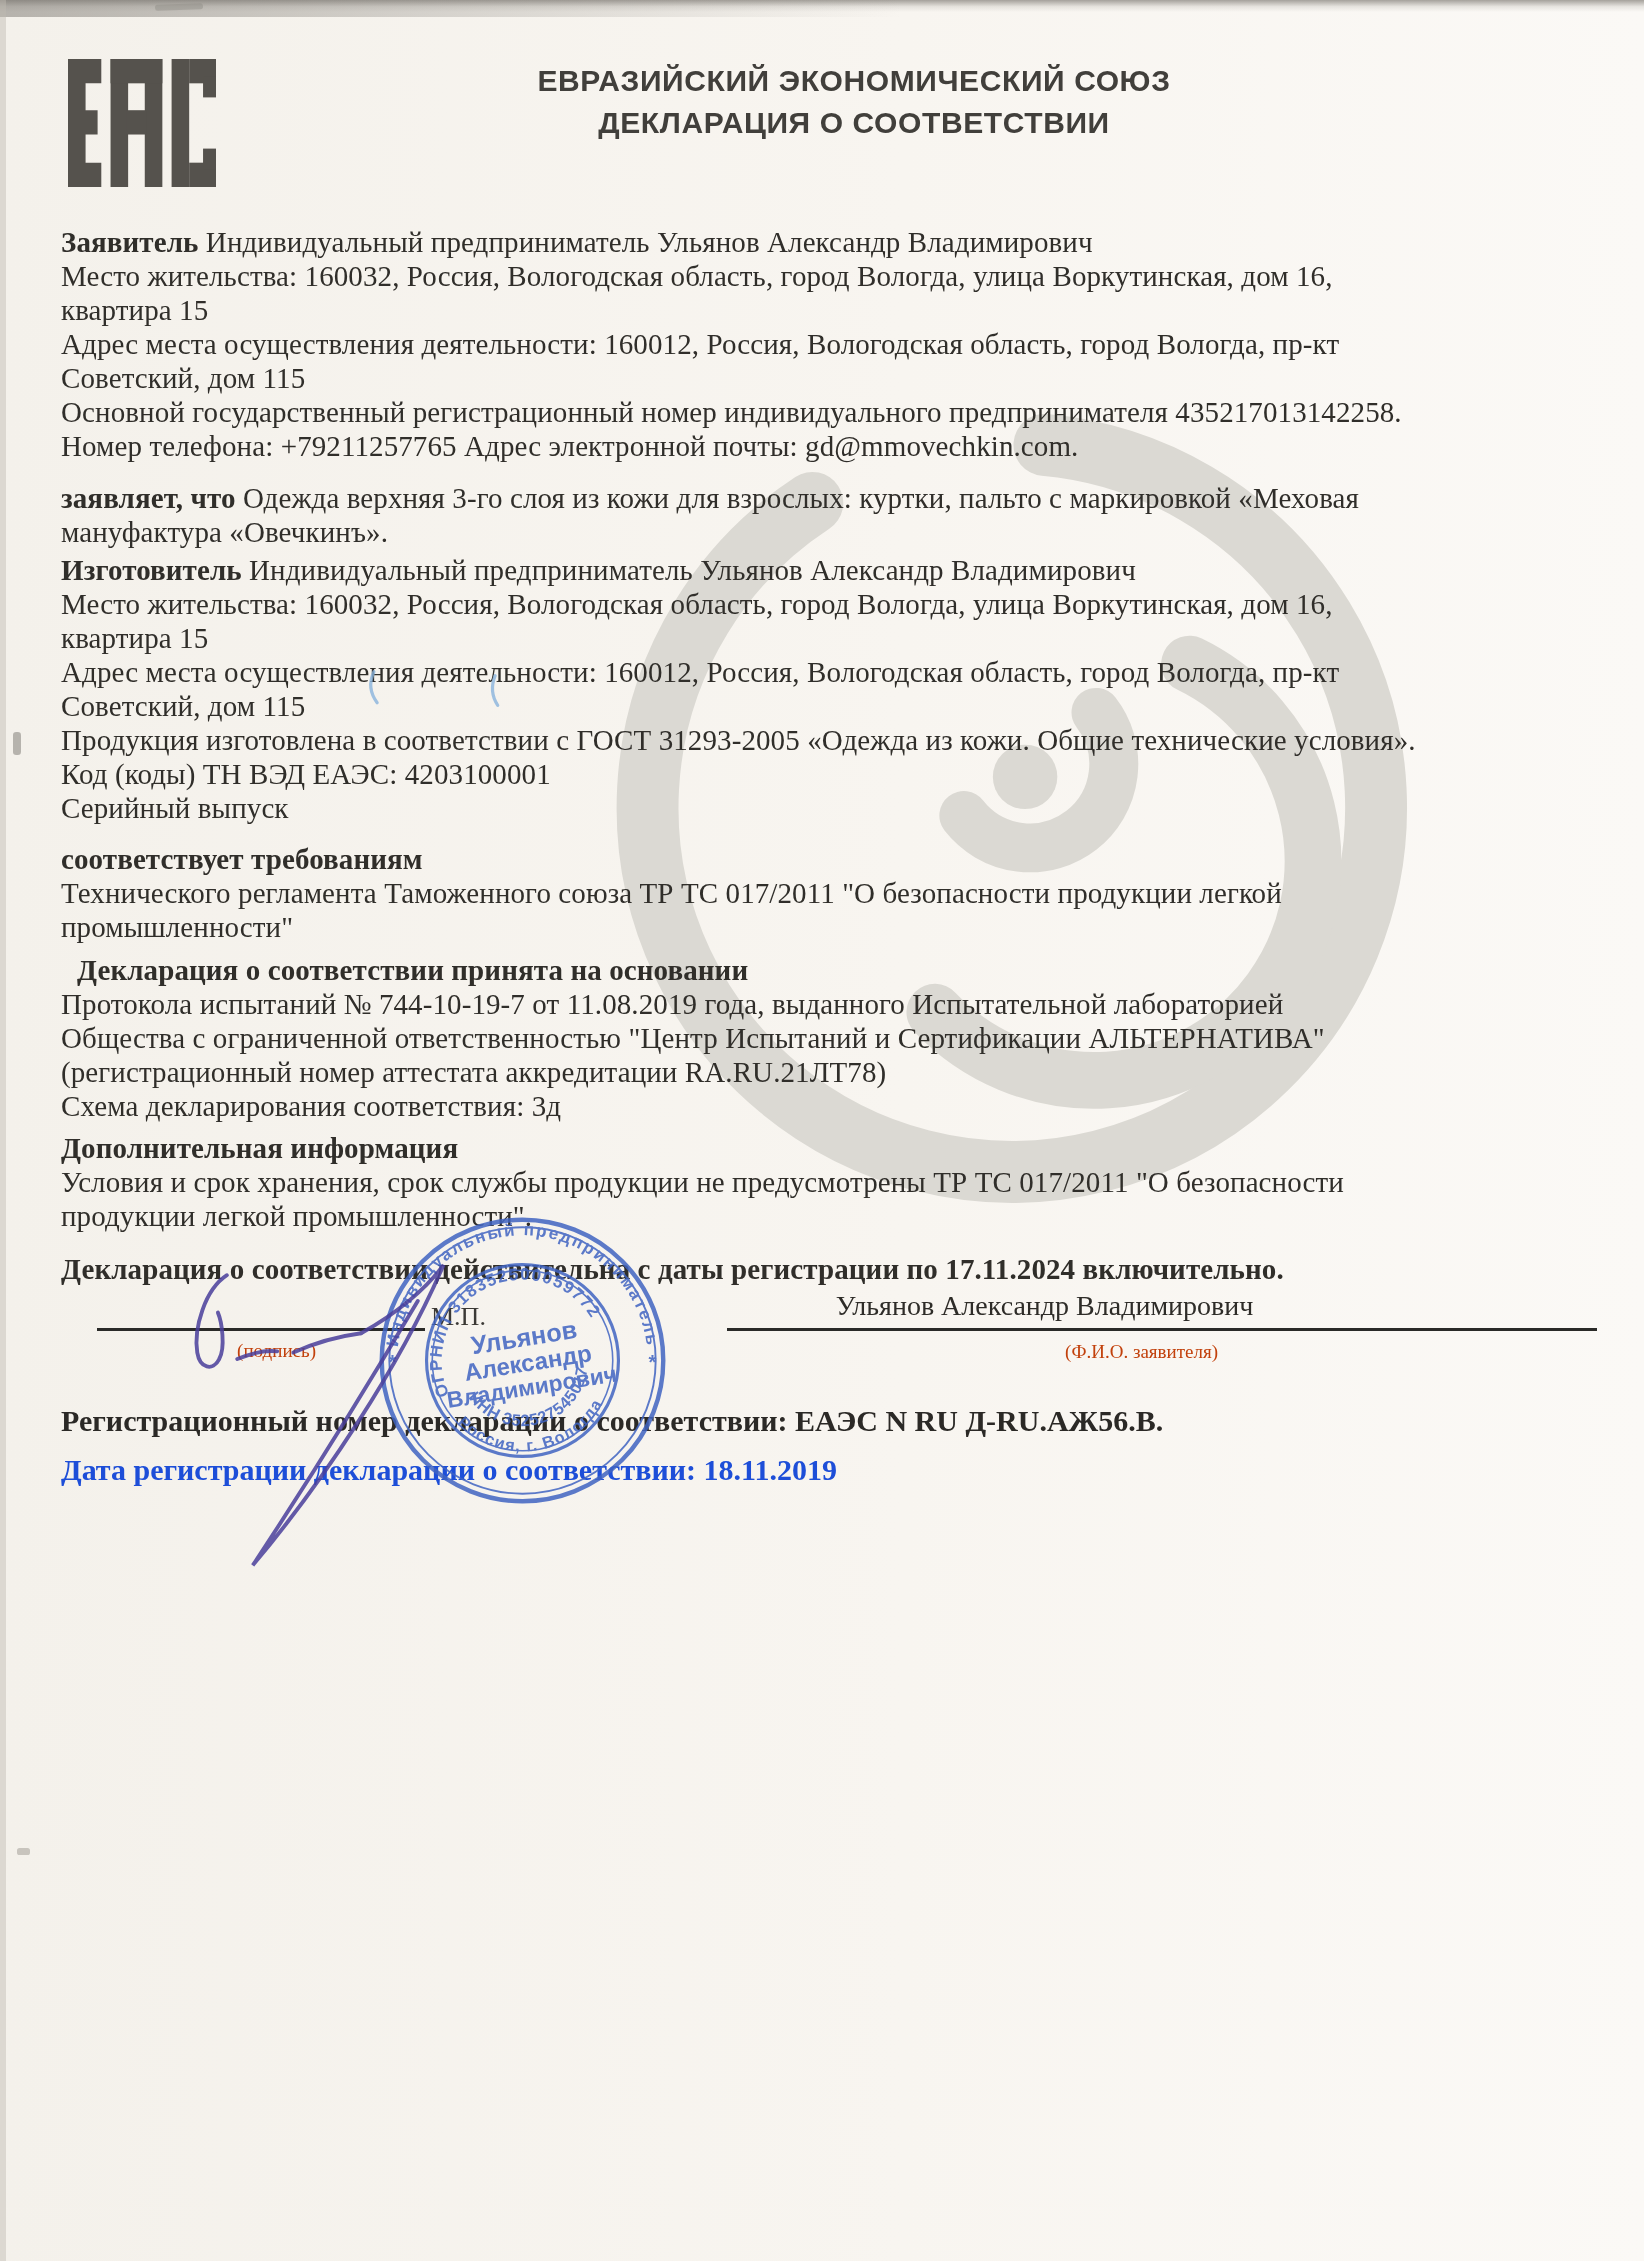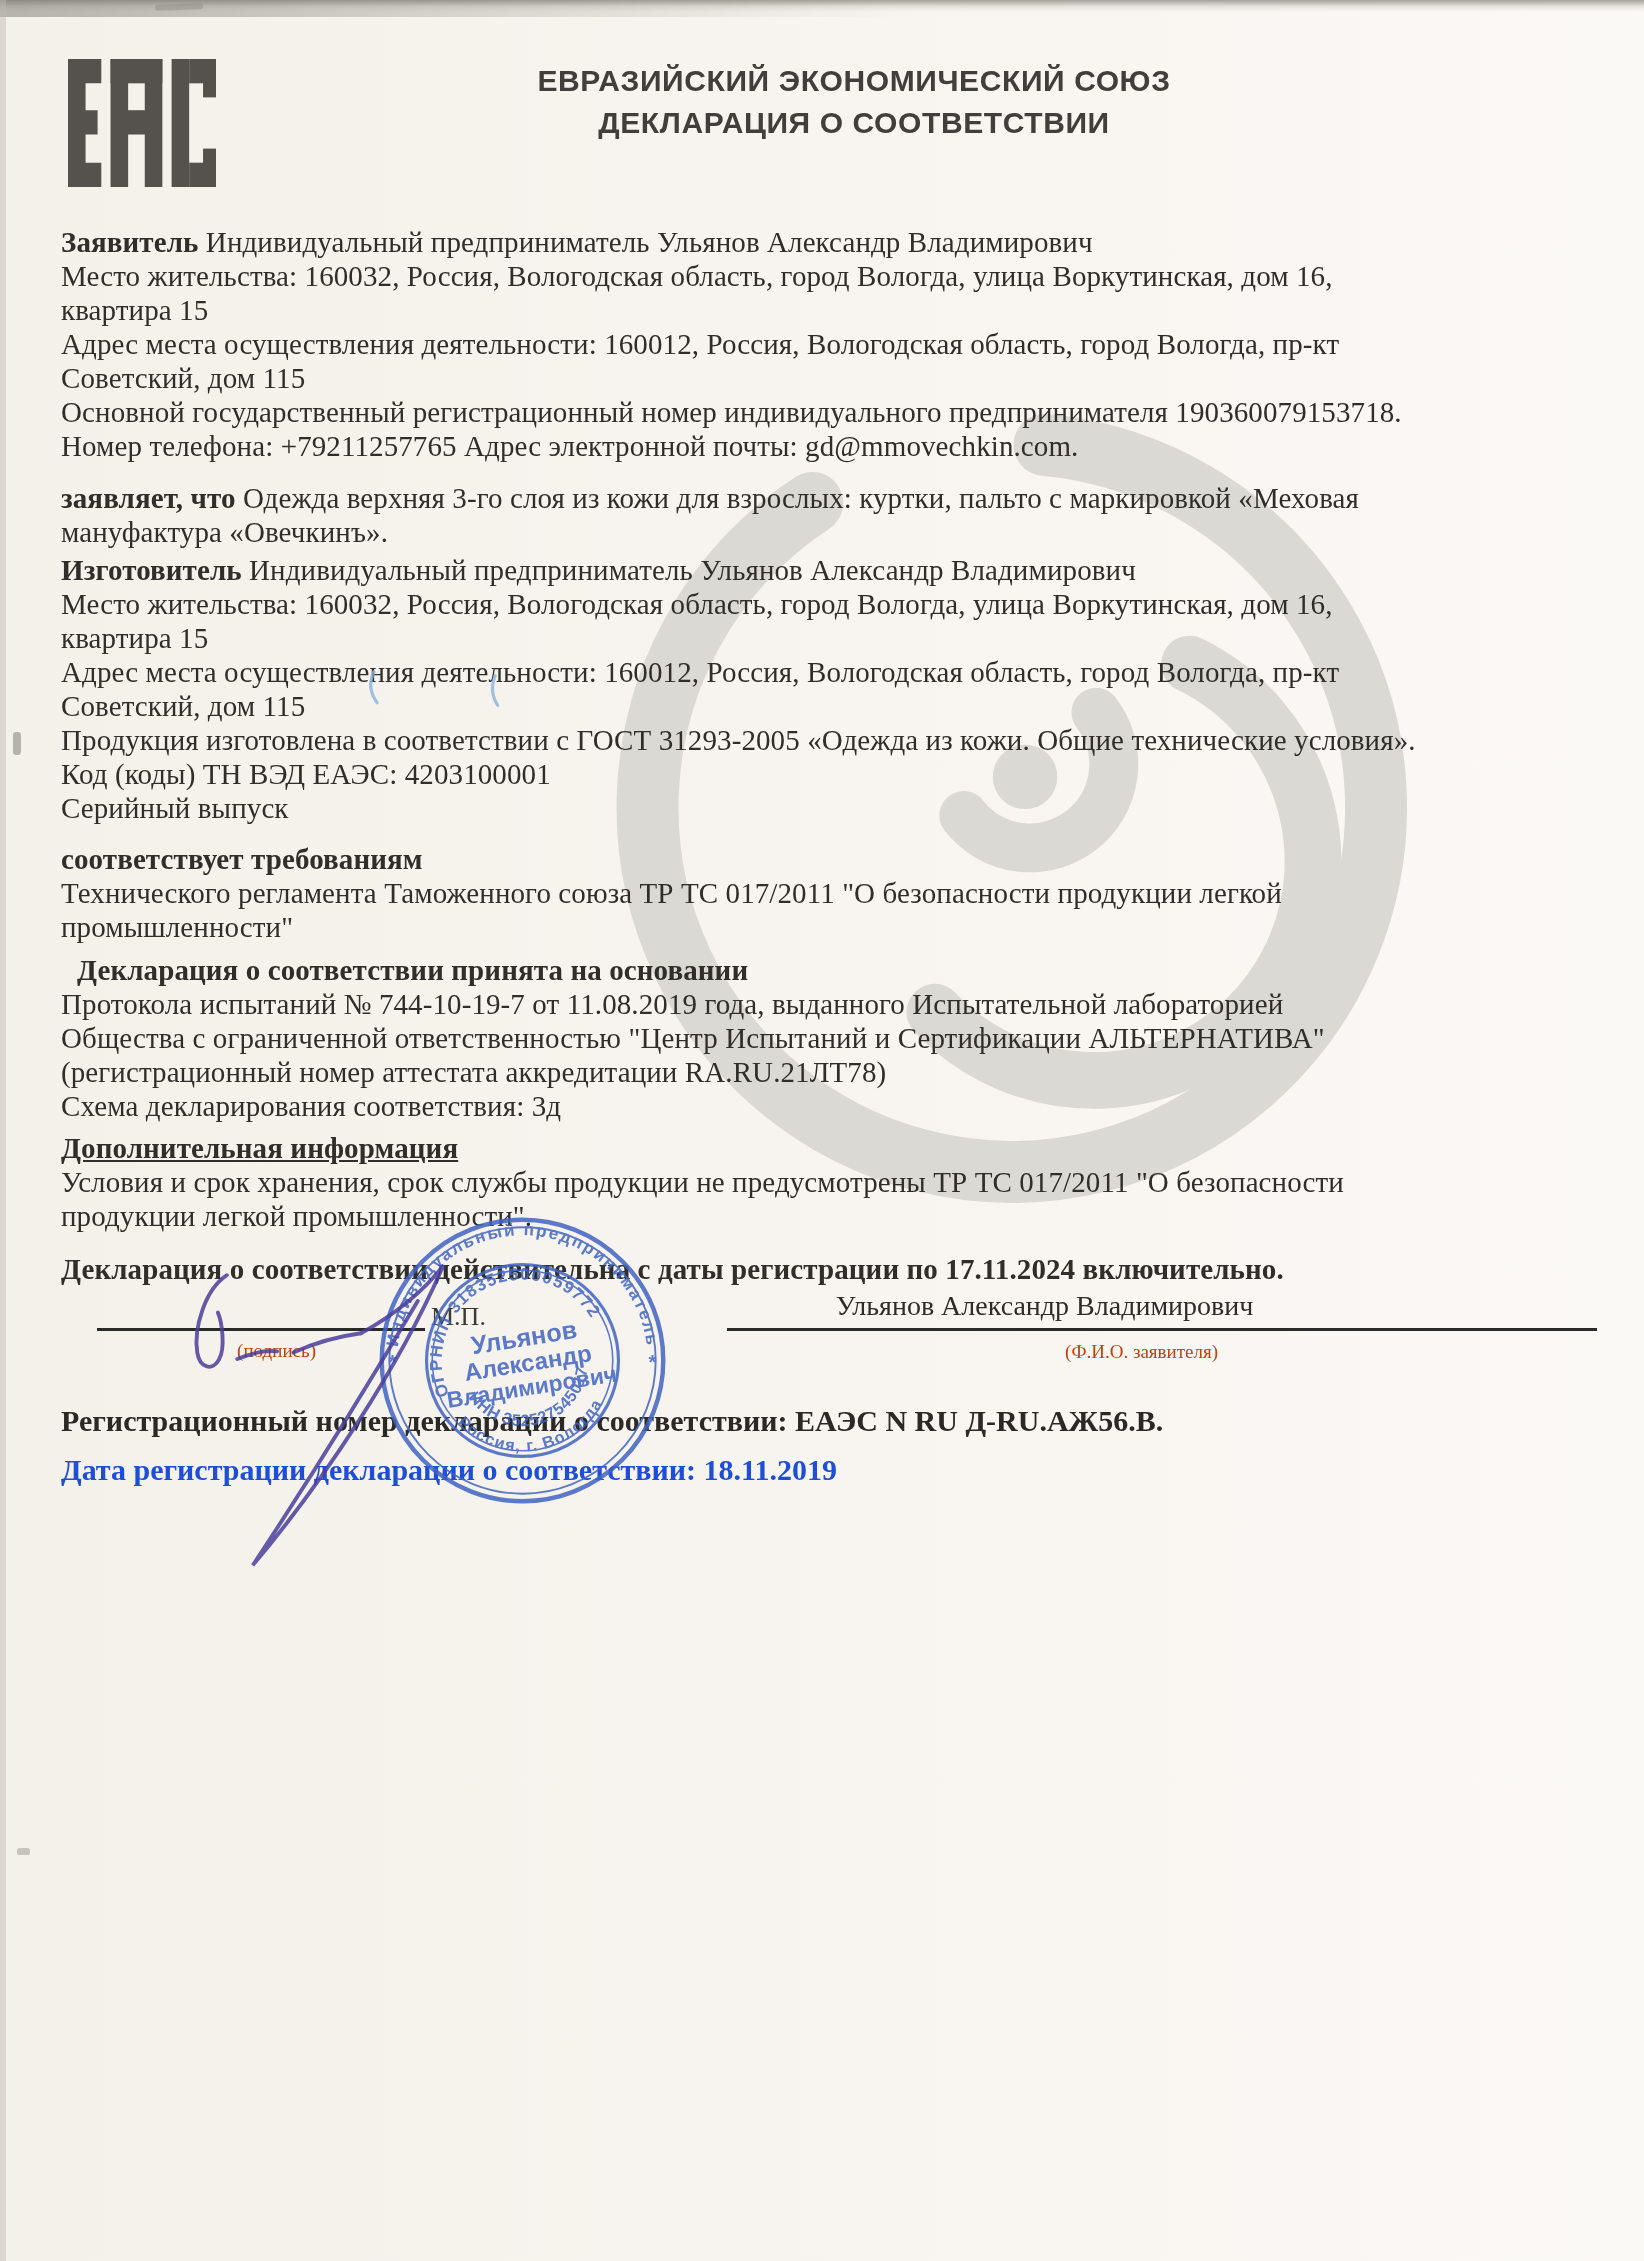--- a/index.html
+++ b/index.html
@@ -23,21 +23,21 @@
   
   .titles{position:absolute;left:451px;top:64px;width:806px;text-align:center;z-index:2;
           font-family:Liberation Sans, sans-serif;font-weight:bold;color:#413f3b;}
   .title-l1{font-size:30px;letter-spacing:0.6px;}
   .title-l2{font-size:30px;letter-spacing:0.6px;margin-top:8.4px;}
   
   .content{position:absolute;left:61px;top:225px;width:1554px;z-index:2;}
   .ln{font-size:29px;line-height:34px;white-space:nowrap;letter-spacing:0.1px;}
   .ln b{font-weight:bold;}
   .g2{margin-top:18px;}.g4{margin-top:17px;}.g6{margin-top:3.9px;}
-  .g12{margin-top:7.7px;text-decoration:underline;}.g14{margin-top:9px;margin-left:16px;}.g30{margin-top:19.3px;}
+  .g12{margin-top:7.7px;}.g14{margin-top:9px;margin-left:16px;}.g30{margin-top:19.3px;}
   
   .sigline{position:absolute;height:2.6px;background:#2a2a28;z-index:2;}
   .sigline-left{left:97px;top:1328px;width:328px;}
   .sigline-right{left:727px;top:1328px;width:870px;}
   .cap{position:absolute;font-size:19px;color:#c2410c;text-align:right;z-index:2;}
   .cap-sign{left:187px;top:1340px;width:129px;}
   .cap-fio{left:1025px;top:1341px;width:193px;}
   .mp{position:absolute;left:431px;top:1302px;font-size:26px;color:#3b3935;z-index:2;}
   .applicant{position:absolute;left:761px;top:1290px;width:567px;text-align:center;font-size:28px;color:#2e2c28;z-index:2;}
   
@@ -87,21 +87,21 @@
     <div class="title-l1">ЕВРАЗИЙСКИЙ ЭКОНОМИЧЕСКИЙ СОЮЗ</div>
     <div class="title-l2">ДЕКЛАРАЦИЯ О СООТВЕТСТВИИ</div>
   </div>
 
   <div class="content">
     <div class="ln"><b>Заявитель</b><span> Индивидуальный предприниматель Ульянов Александр Владимирович</span></div>
     <div class="ln"><b></b><span>Место жительства: 160032, Россия, Вологодская область, город Вологда, улица Воркутинская, дом 16,</span></div>
     <div class="ln"><b></b><span>квартира 15</span></div>
     <div class="ln"><b></b><span>Адрес места осуществления деятельности: 160012, Россия, Вологодская область, город Вологда, пр-кт</span></div>
     <div class="ln"><b></b><span>Советский, дом 115</span></div>
-    <div class="ln"><b></b><span>Основной государственный регистрационный номер индивидуального предпринимателя 190360079153718.</span></div>
+    <div class="ln"><b></b><span>Основной государственный регистрационный номер индивидуального предпринимателя 435217013142258.</span></div>
     <div class="ln"><b></b><span>Номер телефона: +79211257765 Адрес электронной почты: gd@mmovechkin.com.</span></div>
     <div class="ln g2"><b>заявляет, что</b><span> Одежда верхняя 3-го слоя из кожи для взрослых: куртки, пальто с маркировкой «Меховая</span></div>
     <div class="ln"><b></b><span>мануфактура «Овечкинъ».</span></div>
     <div class="ln g6"><b>Изготовитель</b><span> Индивидуальный предприниматель Ульянов Александр Владимирович</span></div>
     <div class="ln"><b></b><span>Место жительства: 160032, Россия, Вологодская область, город Вологда, улица Воркутинская, дом 16,</span></div>
     <div class="ln"><b></b><span>квартира 15</span></div>
     <div class="ln"><b></b><span>Адрес места осуществления деятельности: 160012, Россия, Вологодская область, город Вологда, пр-кт</span></div>
     <div class="ln"><b></b><span>Советский, дом 115</span></div>
     <div class="ln"><b></b><span>Продукция изготовлена в соответствии с ГОСТ 31293-2005 «Одежда из кожи. Общие технические условия».</span></div>
     <div class="ln"><b></b><span>Код (коды) ТН ВЭД ЕАЭС: 4203100001</span></div>

